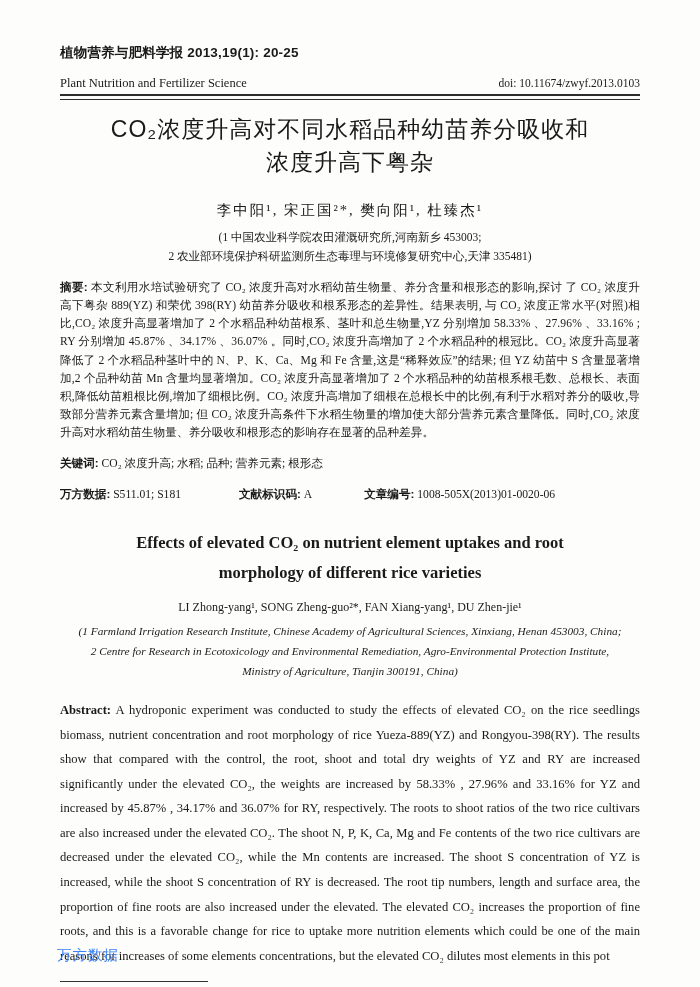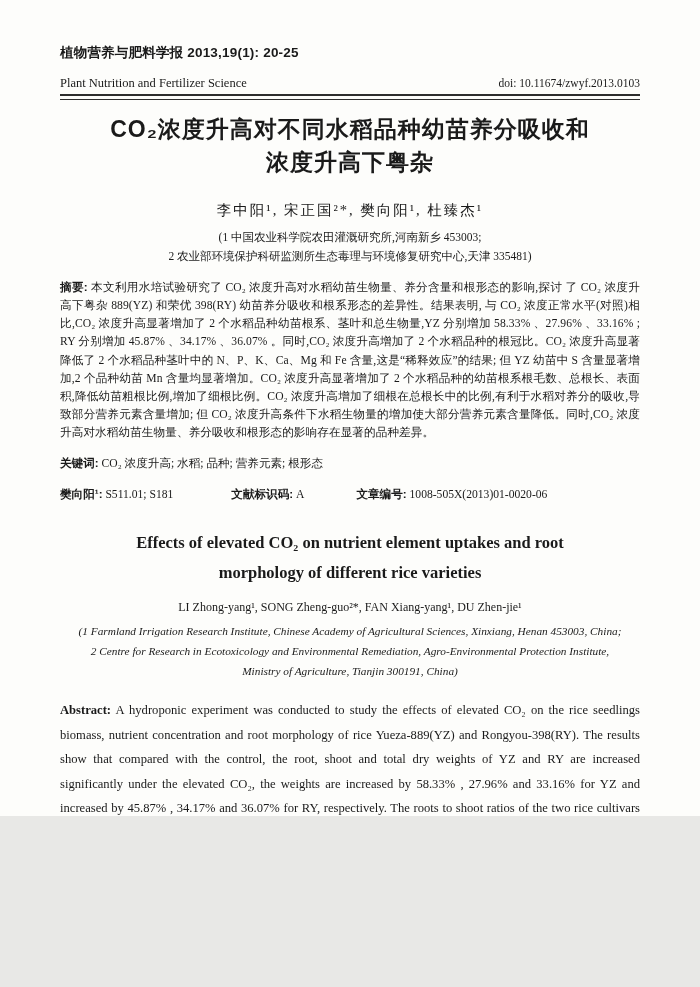--- a/index.html
+++ b/index.html
@@ -1,36 +1,36 @@
 <!DOCTYPE html>
 <html><head>
 <meta charset="utf-8">
 <style>
   html,body { margin:0; padding:0; background:#e8e8e6; }
   .page {
     position:relative;
-    width:700px; height:816px;
+    width:700px; height:987px;
     margin:0 auto;
     background:#fdfdfb;
     box-sizing:border-box;
     padding:46px 60px 0 60px;
     overflow:hidden;
     color:#1a1a1a;
     font-family:"Liberation Serif", serif;
   }
   
   .jheader { line-height:1.0; }
   .jtitle-cn { font-family:"Liberation Sans", sans-serif; font-weight:bold; font-size:13.5px; letter-spacing:.2px; }
   .jrow2 { display:flex; justify-content:space-between; align-items:flex-end; margin-top:17px; }
   .jtitle-en { font-size:12.5px; }
   .jdoi { font-size:11.5px; }
   .double-rule { margin-top:5px; height:3px; border-top:2.2px solid #2e2e2e; border-bottom:1.6px solid #2e2e2e; }
   
   .title-cn { margin-top:13px; text-align:center; font-family:"Liberation Sans", sans-serif;
-              font-weight:bold; font-size:23px; line-height:1.42; letter-spacing:1px; }
+              font-weight:normal; font-size:23px; line-height:1.42; letter-spacing:1px; }
   .authors-cn { margin-top:23px; text-align:center; font-size:14.5px; letter-spacing:2px; }
   .affils-cn { margin-top:8px; text-align:center; font-size:11.5px; line-height:1.65; }
   
   .abs-cn { font-size:11.6px; line-height:18.2px; text-align:justify; letter-spacing:.1px; }
   .abs-cn .lbl, .kw .lbl, .cls .lbl { font-family:"Liberation Sans", sans-serif; font-weight:bold; }
   .kw { margin-top:1px; font-size:11.6px; line-height:18.2px; }
   .cls { margin-top:2px; font-size:11.6px; line-height:18.2px; display:flex; }
   .cls .seg2 { margin-left:58px; }
   .cls .seg3 { margin-left:52px; }
   
@@ -68,21 +68,21 @@
   <div class="affils-cn">
     <div>(1 中国农业科学院农田灌溉研究所,河南新乡 453003;</div>
     <div>2 农业部环境保护科研监测所生态毒理与环境修复研究中心,天津 335481)</div>
   </div>
 
   <p class="abs-cn"><span class="lbl">摘要:</span><span> 本文利用水培试验研究了 CO₂ 浓度升高对水稻幼苗生物量、养分含量和根形态的影响,探讨 了 CO₂ 浓度升高下粤杂 889(YZ) 和荣优 398(RY) 幼苗养分吸收和根系形态的差异性。结果表明, 与 CO₂ 浓度正常水平(对照)相比,CO₂ 浓度升高显著增加了 2 个水稻品种幼苗根系、茎叶和总生物量,YZ 分别增加 58.33% 、27.96% 、33.16% ; RY 分别增加 45.87% 、34.17% 、36.07% 。同时,CO₂ 浓度升高增加了 2 个水稻品种的根冠比。CO₂ 浓度升高显著降低了 2 个水稻品种茎叶中的 N、P、K、Ca、Mg 和 Fe 含量,这是“稀释效应”的结果; 但 YZ 幼苗中 S 含量显著增加,2 个品种幼苗 Mn 含量均显著增加。CO₂ 浓度升高显著增加了 2 个水稻品种的幼苗根系根毛数、总根长、表面积,降低幼苗粗根比例,增加了细根比例。CO₂ 浓度升高增加了细根在总根长中的比例,有利于水稻对养分的吸收,导致部分营养元素含量增加; 但 CO₂ 浓度升高条件下水稻生物量的增加使大部分营养元素含量降低。同时,CO₂ 浓度升高对水稻幼苗生物量、养分吸收和根形态的影响存在显著的品种差异。</span></p>
 
   <p class="kw"><span class="lbl">关键词:</span><span> CO₂ 浓度升高; 水稻; 品种; 营养元素; 根形态</span></p>
 
   <div class="cls">
-    <span><span class="lbl">樊向阳¹:</span><span> S511.01; S181</span></span>
+    <span><span class="lbl">万方数据:</span><span> S511.01; S181</span></span>
     <span class="seg2"><span class="lbl">文献标识码:</span><span> A</span></span>
     <span class="seg3"><span class="lbl">文章编号:</span><span> 1008-505X(2013)01-0020-06</span></span>
   </div>
 
   <div class="title-en">
     <div>Effects of elevated CO₂ on nutrient element uptakes and root</div>
     <div>morphology of different rice varieties</div>
   </div>
 
   <div class="authors-en">LI Zhong-yang¹, SONG Zheng-guo²*, FAN Xiang-yang¹, DU Zhen-jie¹</div>

